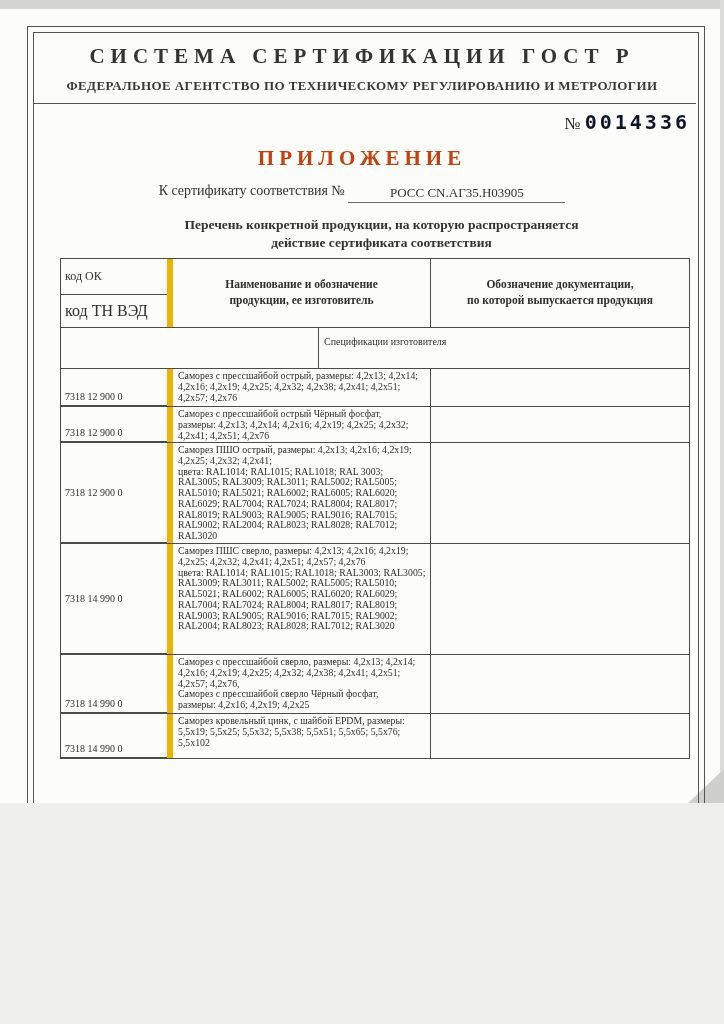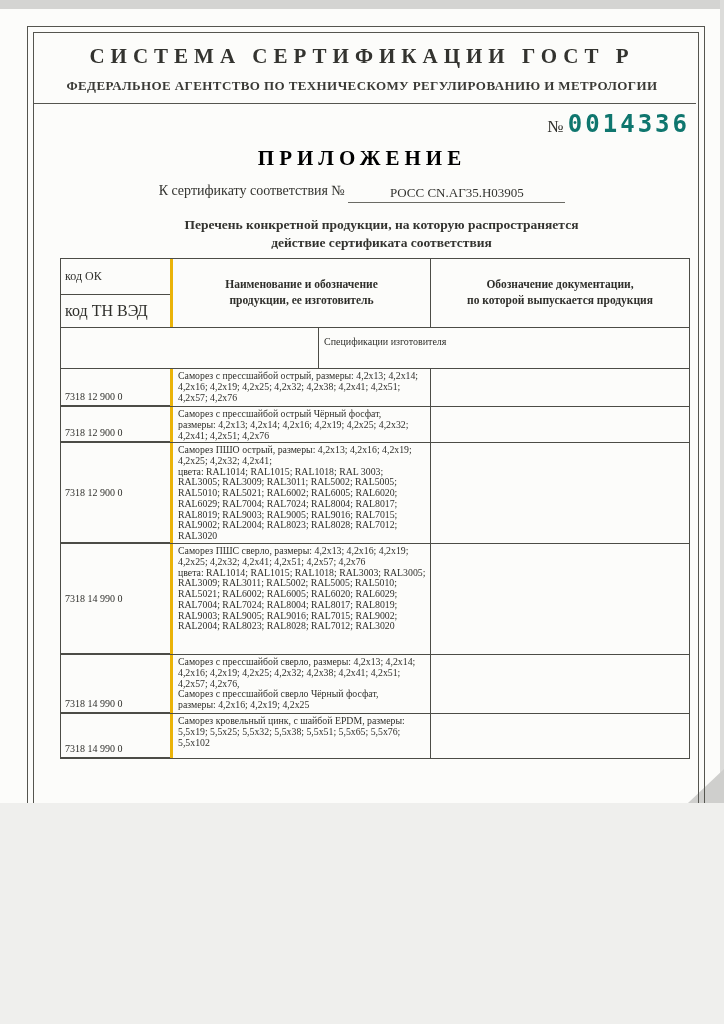--- a/index.html
+++ b/index.html
@@ -14,31 +14,31 @@
   
   .frame-outer { position:absolute; left:27px; top:26px; width:676px; height:986px; border:1.6px solid #55554f; }
   .frame-inner { position:absolute; inset:5px; border:1px solid #55554f; }
 
   .hdr-title { position:absolute; left:40px; right:40px; top:44px; text-align:center; font-size:21px; font-weight:bold; letter-spacing:6px; color:#33332f; }
   .hdr-agency { position:absolute; left:40px; right:40px; top:78px; text-align:center; font-size:13px; font-weight:bold; letter-spacing:0.4px; color:#3a3a36; }
   .hdr-rule { position:absolute; left:34px; right:28px; top:103px; border-bottom:1.4px solid #55554f; }
 
   .blank-no { position:absolute; right:34px; top:110px; white-space:nowrap; }
   .blank-no .no-sign { font-size:17px; color:#2e2e2a; margin-right:4px; }
-  .blank-no .no-digits { font-family:"DejaVu Sans Mono", monospace; font-size:24px; font-weight:bold; letter-spacing:3px; color:#0f766e; }
-
-  .app-title { position:absolute; left:0; right:0; top:146px; text-align:center; font-size:21px; font-weight:bold; letter-spacing:5px; color:#000000; }
+  .blank-no .no-digits { font-family:"DejaVu Sans Mono", monospace; font-size:20px; font-weight:bold; letter-spacing:3px; color:#0f172a; }
+
+  .app-title { position:absolute; left:0; right:0; top:146px; text-align:center; font-size:21px; font-weight:bold; letter-spacing:5px; color:#c2410c; }
   .cert-line { position:absolute; left:0; right:0; top:183px; text-align:center; font-size:14px; color:#33332f; }
   .cert-num { display:inline-block; min-width:205px; border-bottom:1px solid #6a6a64; font-size:13px; text-align:center; padding:0 6px 1px 6px; vertical-align:-2px; }
   .scope { position:absolute; left:0; right:0; top:216px; text-align:center; font-size:13.5px; font-weight:bold; line-height:1.35; color:#33332f; white-space:pre-line;margin-left:39px; }
 
   
   .ctable { position:absolute; left:60px; top:258px; width:628px; border:1.5px solid #4c4c46; font-size:9.8px; line-height:1.1; color:#2f2f2b; }
   .t-head { display:flex; height:68px; border-bottom:1px solid #4c4c46; }
-  .col1 { width:112px; border-right:3px solid #eab308; box-sizing:border-box; }
+  .col1 { width:112px; border-right:6px solid #eab308; box-sizing:border-box; }
   .col2 { width:258px; border-right:1px solid #4c4c46; box-sizing:border-box; }
   .col3 { flex:1; box-sizing:border-box; }
   .h1 { display:flex; flex-direction:column; }
   .h1-top { height:35px; border-bottom:1px solid #4c4c46; display:flex; align-items:center; padding-left:4px; font-size:12px; }
   .h1-bot { flex:1; display:flex; align-items:center; padding-left:4px; font-size:16px; }
   .h-c { display:flex; align-items:center; justify-content:center; text-align:center; font-weight:bold; font-size:11.5px; line-height:1.35; white-space:pre-line; }
   .t-row { display:flex; border-bottom:1px solid #4c4c46; }
   .t-row:last-child { border-bottom:none; }
   .r0 { height:40px; } .r1 { height:37px; } .r2 { height:35px; } .r3 { height:100px; }
   .r4 { height:110px; } .r5 { height:58px; } .r6 { height:44px; }

